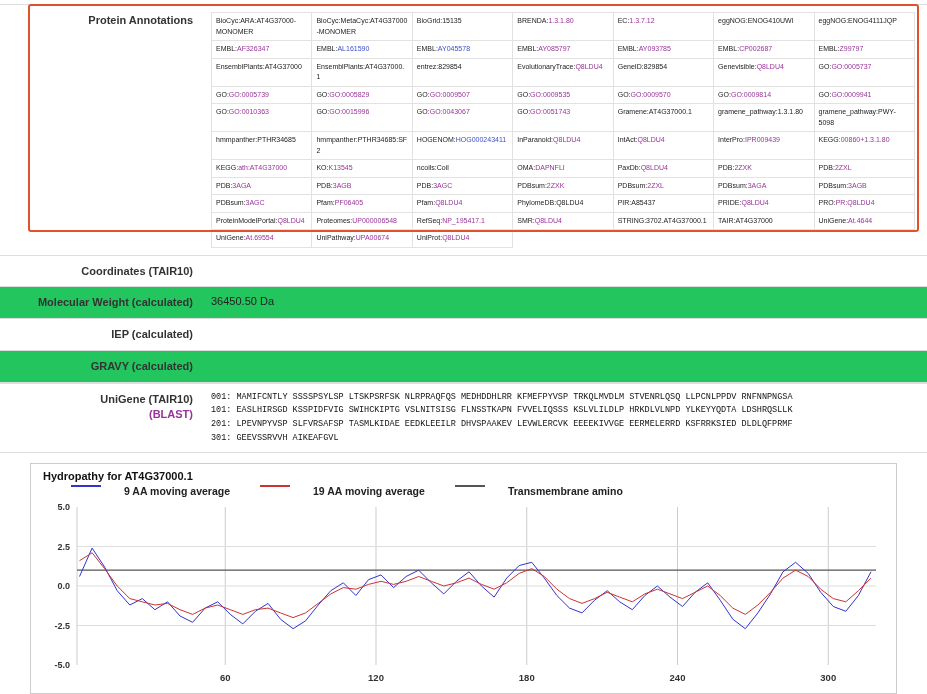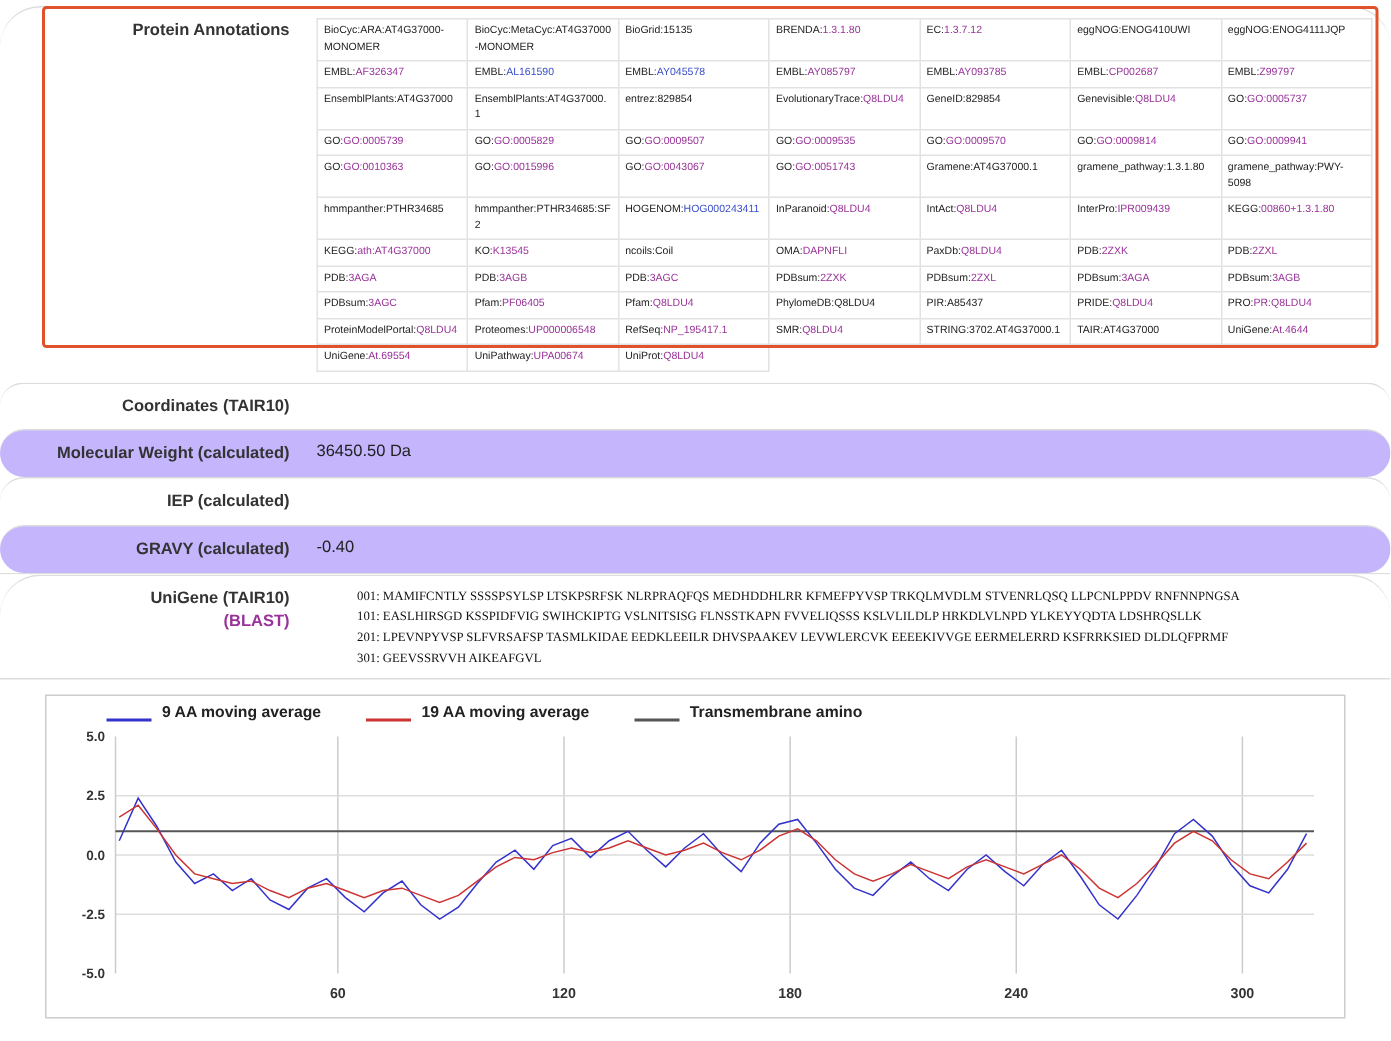--- a/index.html
+++ b/index.html
@@ -1,49 +1,49 @@
 <!DOCTYPE html>
 <html><head>
 <meta charset="utf-8">
 <style>
   * { box-sizing: border-box; }
   html,body { margin:0; padding:0; background:#fff; }
   body { width:927px; font-family:"Liberation Sans",sans-serif; color:#222; }
   .page { position:relative; width:927px; padding-top:4px; }
 
-  .row { display:flex; align-items:flex-start; border-top:1px solid #ddd;border-radius:27px; }
+  .row { display:flex; align-items:flex-start; border-top:1px solid #ddd; }
   .row:first-child { border-top:none; }
-  .row.alt { background:#c4b5fd; }
+  .row.alt { background:#22c55e; }
   .label-cell { flex:0 0 207px; width:207px; text-align:right; padding:8px 14px 8px 4px;
                 font-weight:bold; font-size:11px; color:#333; line-height:1.35; }
   .value-cell { flex:1; padding:7px 12px 7px 4px; font-size:11px; color:#222; line-height:1.4; }
 
   
   .highlight { position:absolute; left:28px; top:4px; width:891px; height:228px;
                border:2px solid #e0522b; border-radius:3px; pointer-events:none; z-index:5; }
 
   
   table.ann { width:100%; border-collapse:collapse; table-layout:fixed; background:#fff; }
   table.ann td { border:1px solid #e2e2e2; padding:3px 4px; font-size:7px; line-height:1.5;
                  vertical-align:top; word-wrap:break-word; overflow-wrap:break-word; }
   .c-k { color:#222; text-decoration:none; }
   .c-p { color:#993399; text-decoration:none; cursor:pointer; }
   .c-b { color:#3a4fc9; text-decoration:none; cursor:pointer; }
 
   .blast-link { color:#993399; font-weight:bold; cursor:pointer; }
 
-  .seq { font-family:Liberation Serif, serif; font-size:8.5px; line-height:1.6;
-         white-space:pre; color:#111;margin-left:27px; }
+  .seq { font-family:Liberation Mono, monospace; font-size:8.5px; line-height:1.6;
+         white-space:pre; color:#111; }
 
   
   .chart-wrap { border-top:1px solid #ddd; padding:8px 0 6px 0; }
   .chart-box { margin:2px 30px 4px 30px; border:1px solid #ccc; background:#fff; padding:4px 8px 2px 6px; }
   .chart-title { font-weight:bold; font-size:11px; color:#111; margin:2px 0 3px 6px; }
   .legend { display:flex; gap:30px; align-items:center; margin:1px 0 4px 34px; }
-  .legend-item { display:flex; align-items:flex-end; font-size:10.5px; font-weight:bold; color:#222; }
+  .legend-item { display:flex; align-items:flex-start; font-size:10.5px; font-weight:bold; color:#222;gap:16px; }
   .legend .swatch { display:inline-block; width:30px; height:2px; margin-right:7px; }
   .xtick { font:bold 9.5px "Liberation Sans",sans-serif; fill:#333; }
   .ytick { font:bold 9px "Liberation Sans",sans-serif; fill:#333; }
 </style>
 </head>
 <body>
 
 <div class="page">
 
   <div class="highlight"></div>
@@ -161,38 +161,38 @@
     <div class="label-cell">Molecular Weight (calculated)</div>
     <div class="value-cell">36450.50 Da</div>
   </div>
 
   <div class="row">
     <div class="label-cell">IEP (calculated)</div>
   </div>
 
   <div class="row alt">
     <div class="label-cell">GRAVY (calculated)</div>
-    <div class="value-cell">-0.40</div>
   </div>
 
   <div class="row">
   </div>
 
   <div class="row">
     <div class="label-cell">
       <div>UniGene (TAIR10)</div>
       <div class="blast-link">(BLAST)</div>
     </div>
     <div class="value-cell">
       <div class="seq" id="seq-block"><div>001: MAMIFCNTLY SSSSPSYLSP LTSKPSRFSK NLRPRAQFQS MEDHDDHLRR KFMEFPYVSP TRKQLMVDLM STVENRLQSQ LLPCNLPPDV RNFNNPNGSA</div><div>101: EASLHIRSGD KSSPIDFVIG SWIHCKIPTG VSLNITSISG FLNSSTKAPN FVVELIQSSS KSLVLILDLP HRKDLVLNPD YLKEYYQDTA LDSHRQSLLK</div><div>201: LPEVNPYVSP SLFVRSAFSP TASMLKIDAE EEDKLEEILR DHVSPAAKEV LEVWLERCVK EEEEKIVVGE EERMELERRD KSFRRKSIED DLDLQFPRMF</div><div>301: GEEVSSRVVH AIKEAFGVL</div></div>
     </div>
   </div>
 
   <div class="chart-wrap">
     <div class="chart-box">
+      <div class="chart-title">Hydropathy for AT4G37000.1</div>
       <div class="legend">
         <span class="legend-item">
           <span class="swatch" style="background: rgb(51, 51, 204);"></span>
           <span>9 AA moving average</span>
         </span>
         <span class="legend-item">
           <span class="swatch" style="background: rgb(204, 51, 51);"></span>
           <span>19 AA moving average</span>
         </span>
         <span class="legend-item">

